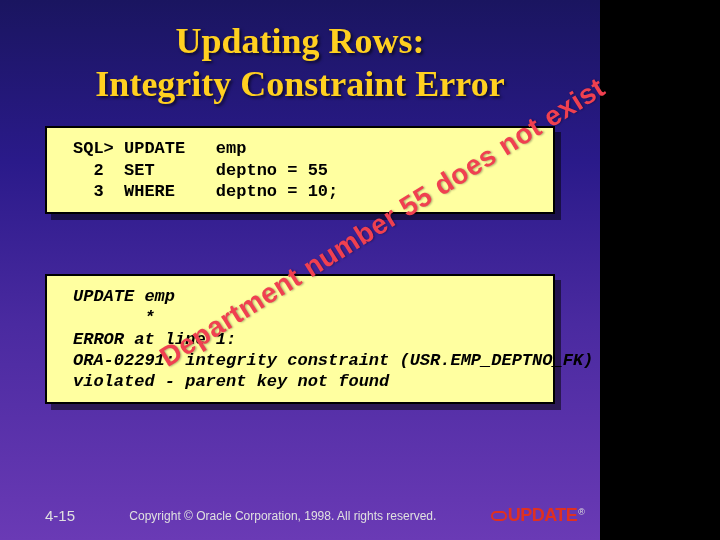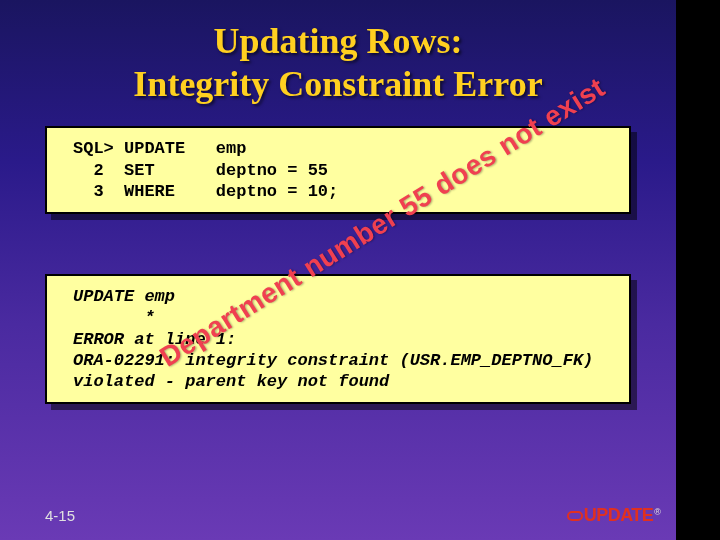--- a/index.html
+++ b/index.html
@@ -3,21 +3,21 @@
 <meta charset="utf-8">
 <style>
   * { margin: 0; padding: 0; box-sizing: border-box; }
   body {
     width: 720px;
     height: 540px;
     background: #000;
     overflow: hidden;
   }
   .slide {
-    width: 676px;
+    width: 600px;
     height: 540px;
     background: linear-gradient(180deg, #1a1560 0%, #2a1a8a 30%, #4a2aa0 60%, #6a3ab5 100%);
     position: relative;
     font-family: Arial, Helvetica, sans-serif;
   }
   .title {
     text-align: center;
     color: #ffd020;
     font-size: 36px;
     font-weight: bold;
@@ -119,20 +119,21 @@
   <div class="code-box second"><span>UPDATE emp
        *
 ERROR at line 1:
 ORA-02291: integrity constraint (USR.EMP_DEPTNO_FK)
 violated - parent key not found</span></div>
 
   <div class="annotation">Department number 55 does not exist</div>
 
   <div class="footer">
     <div class="page-num">4-15</div>
+    <div class="copyright">Copyright © Oracle Corporation, 1998. All rights reserved.</div>
     <div class="logo">
       <svg width="16" height="16" viewBox="0 0 16 16">
         <rect x="1" y="4" width="14" height="8" rx="4" fill="none" stroke="#e03020" stroke-width="2"></rect>
       </svg>
       <span class="logo-text">UPDATE</span>
       <span class="logo-tm">®</span>
     </div>
   </div>
 
 </div>

